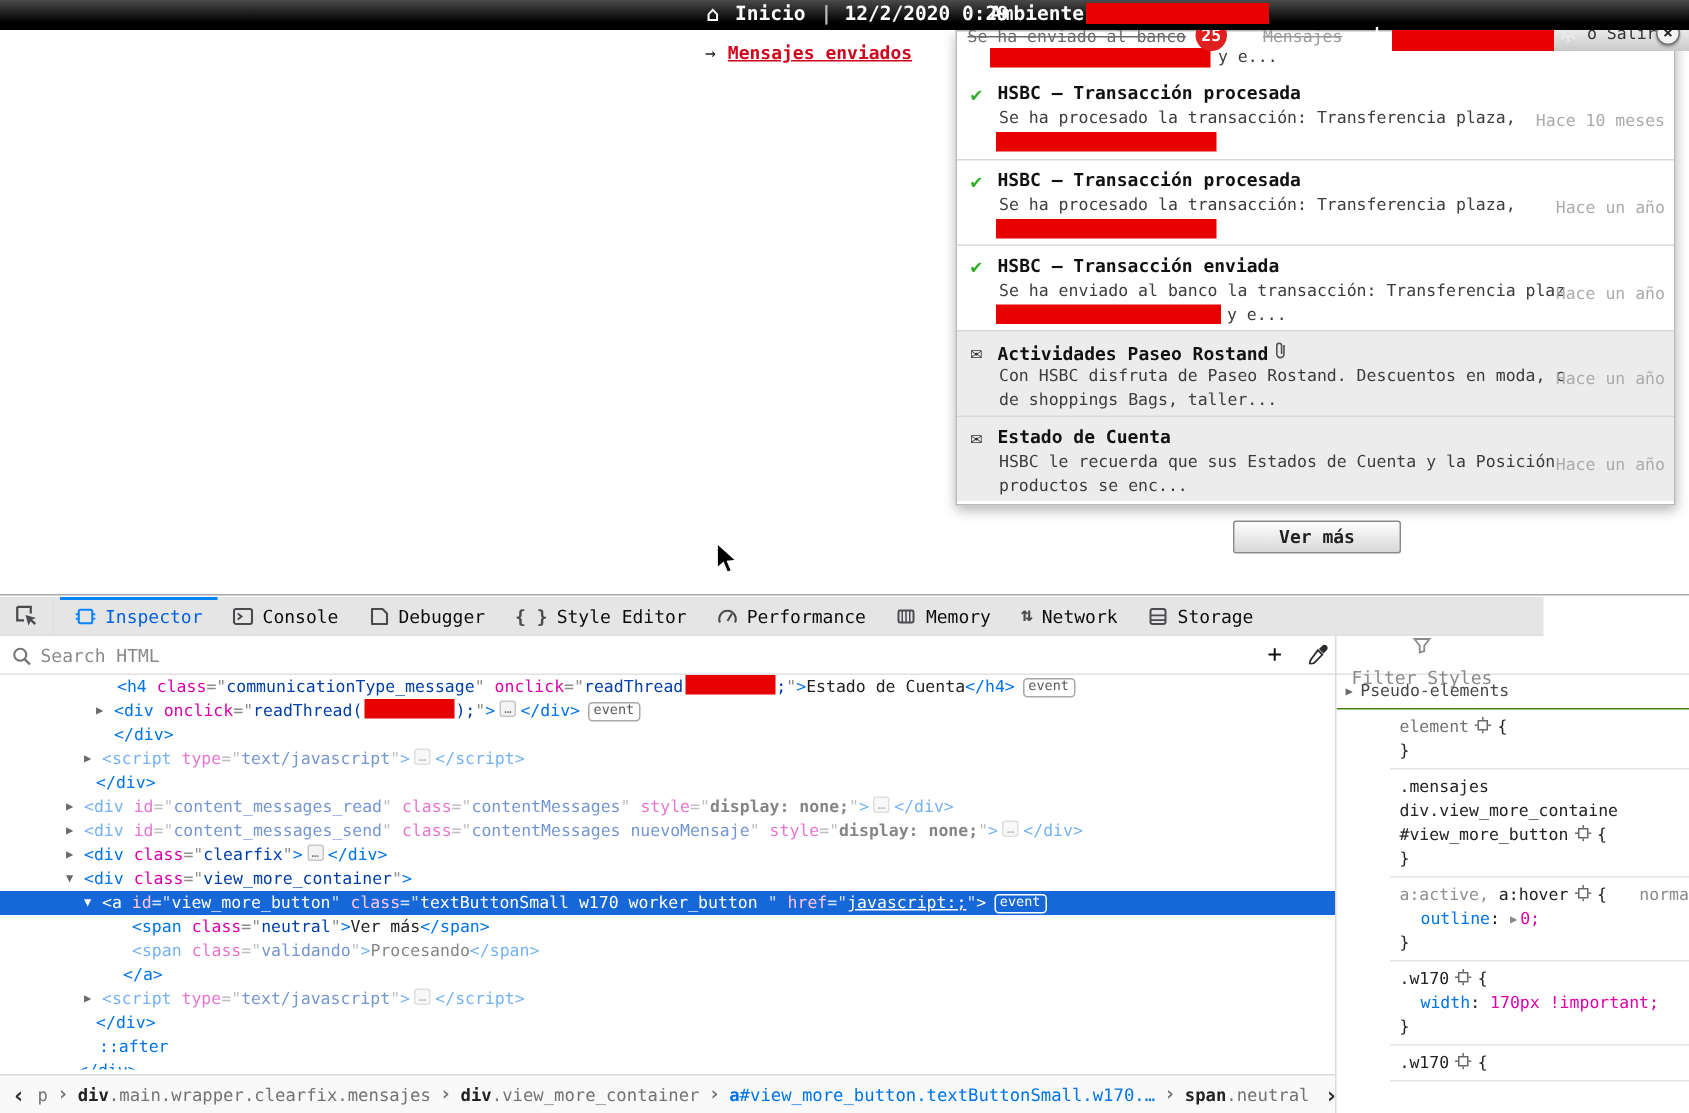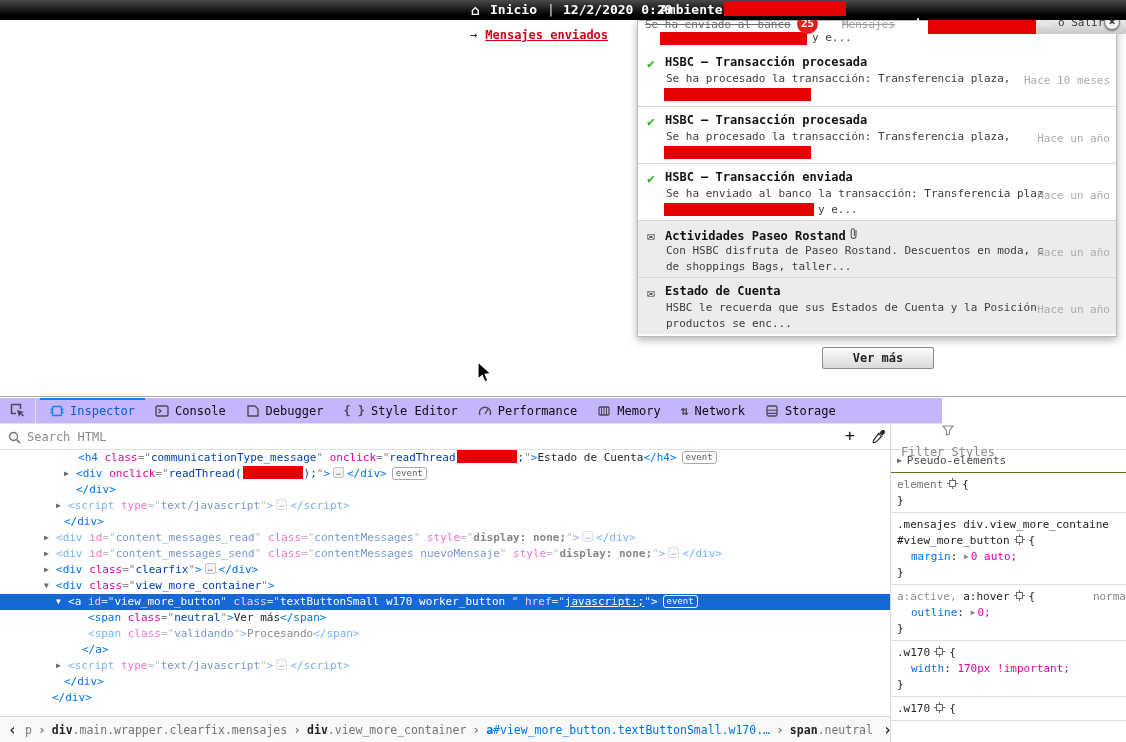--- a/index.html
+++ b/index.html
@@ -64,21 +64,21 @@
   .msg-suffix { position:absolute; font-size:11px; color:#3c3c3c; top:39px; }
   .clip { margin-left:4px; }
 
   .vermas { position:absolute; left:822px; top:327px; width:112px; height:22px;
             background:linear-gradient(#fefefe,#d8d8d8); border:1px solid #8b8b8b; border-radius:2px;
             font-size:12px; font-weight:bold; color:#222; text-align:center; line-height:20px; }
 
   
   .devtools { position:absolute; left:0; top:396px; width:1126px; height:346px; background:#fff;
               border-top:1px solid #a9a9ab; font-size:11px; color:#0c0c0d; }
-  .dt-toolbar { position:absolute; left:0; top:1px; width:942px; height:26px; background:#c4b5fd;
+  .dt-toolbar { position:absolute; left:0; top:1px; width:1029px; height:26px; background:#e5e5e5;
                 border-bottom:1px solid #e0e0e2; display:flex; align-items:stretch; }
   .dt-pick { width:36px; display:flex; align-items:center; justify-content:center;
              border-right:1px solid #e0e0e2; margin-right:4px; }
   .dt-tab { display:flex; align-items:center; gap:6px; padding:0 10px; font-size:12px; color:#0c0c0d; position:relative; }
   .dt-tab .ticon { display:flex; align-items:center; color:#4a4a4f; }
   .dt-tab.active { color:#0060df; box-shadow:inset 0 2px 0 #0a84ff; }
   .dt-tab.active .ticon { color:#0a84ff; }
 
   .dt-searchrow { position:absolute; left:0; top:27px; width:1126px; height:26px; background:#fff;
                   border-bottom:1px solid #e0e0e2; }
@@ -111,21 +111,21 @@
   .mrow.sel .tk, .mrow.sel .tw { color:#fff; }
   .mrow.sel .tk.a { color:#ffc7ef; }
   .mrow.sel .tk.q { color:#cfe0ff; }
   .mrow.sel .tk.badge { background:transparent; border-color:#fff; color:#fff; }
 
   
   .rules { position:absolute; left:891px; top:53px; width:235px; bottom:0; overflow:hidden;
            font-size:11px; line-height:16px; }
   .rsub { padding:3px 6px; border-bottom:1px solid #4d7c0f; color:#474749; }
   .rsub .tw { color:#6a6a6a; font-size:8px; margin-right:5px; vertical-align:1px; }
-  .rule { position:relative; padding:4px 6px 3px 6px; border-bottom:1px solid #e0e0e2; color:#222; }
+  .rule { position:relative; padding:4px 6px 3px 6px; border-bottom:1px solid #e0e0e2; color:#222;margin-left:36px; }
   .rsel { white-space:pre-wrap; }
   .rsel .el { color:#737373; }
   .rsel .d { color:#909090; }
   .target { display:inline-block; margin:0 4px; vertical-align:-1px; }
   .decl { padding-left:14px; white-space:pre; }
   .decl .prop { color:#0074e8; }
   .decl .pval { color:#dd00a9; }
   .decl .arrow { color:#8a8a8a; font-size:8px; margin-right:2px; vertical-align:1px; }
   .rsrc { position:absolute; right:0px; top:4px; color:#8a8a8a; }
 
@@ -353,20 +353,21 @@
         <div class="mrow dim" style="padding-left: 44px;"><span class="tw">▶</span><span class="tk p">&lt;</span><span class="tk t">div</span><span class="tk x"> </span><span class="tk a">id</span><span class="tk q">="</span><span class="tk v">content_messages_read</span><span class="tk q">"</span><span class="tk x"> </span><span class="tk a">class</span><span class="tk q">="</span><span class="tk v">contentMessages</span><span class="tk q">"</span><span class="tk x"> </span><span class="tk a">style</span><span class="tk q">="</span><span class="tk sv">display: none;</span><span class="tk q">"</span><span class="tk p">&gt;</span><span class="tk exp">…</span><span class="tk p">&lt;/</span><span class="tk t">div</span><span class="tk p">&gt;</span></div>
         <div class="mrow dim" style="padding-left: 44px;"><span class="tw">▶</span><span class="tk p">&lt;</span><span class="tk t">div</span><span class="tk x"> </span><span class="tk a">id</span><span class="tk q">="</span><span class="tk v">content_messages_send</span><span class="tk q">"</span><span class="tk x"> </span><span class="tk a">class</span><span class="tk q">="</span><span class="tk v">contentMessages nuevoMensaje</span><span class="tk q">"</span><span class="tk x"> </span><span class="tk a">style</span><span class="tk q">="</span><span class="tk sv">display: none;</span><span class="tk q">"</span><span class="tk p">&gt;</span><span class="tk exp">…</span><span class="tk p">&lt;/</span><span class="tk t">div</span><span class="tk p">&gt;</span></div>
         <div class="mrow" style="padding-left: 44px;"><span class="tw">▶</span><span class="tk p">&lt;</span><span class="tk t">div</span><span class="tk x"> </span><span class="tk a">class</span><span class="tk q">="</span><span class="tk v">clearfix</span><span class="tk q">"</span><span class="tk p">&gt;</span><span class="tk exp">…</span><span class="tk p">&lt;/</span><span class="tk t">div</span><span class="tk p">&gt;</span></div>
         <div class="mrow" style="padding-left: 44px;"><span class="tw">▼</span><span class="tk p">&lt;</span><span class="tk t">div</span><span class="tk x"> </span><span class="tk a">class</span><span class="tk q">="</span><span class="tk v">view_more_container</span><span class="tk q">"</span><span class="tk p">&gt;</span></div>
         <div class="mrow sel" style="padding-left: 56px;"><span class="tw">▼</span><span class="tk p">&lt;</span><span class="tk t">a</span><span class="tk x"> </span><span class="tk a">id</span><span class="tk q">="</span><span class="tk v">view_more_button</span><span class="tk q">"</span><span class="tk x"> </span><span class="tk a">class</span><span class="tk q">="</span><span class="tk v">textButtonSmall w170 worker_button </span><span class="tk q">"</span><span class="tk x"> </span><span class="tk a">href</span><span class="tk q">="</span><span class="tk vu">javascript:;</span><span class="tk q">"</span><span class="tk p">&gt;</span><span class="tk badge">event</span></div>
         <div class="mrow" style="padding-left: 88px;"><span class="tk p">&lt;</span><span class="tk t">span</span><span class="tk x"> </span><span class="tk a">class</span><span class="tk q">="</span><span class="tk v">neutral</span><span class="tk q">"</span><span class="tk p">&gt;</span><span class="tk x">Ver más</span><span class="tk p">&lt;/</span><span class="tk t">span</span><span class="tk p">&gt;</span></div>
         <div class="mrow dim" style="padding-left: 88px;"><span class="tk p">&lt;</span><span class="tk t">span</span><span class="tk x"> </span><span class="tk a">class</span><span class="tk q">="</span><span class="tk v">validando</span><span class="tk q">"</span><span class="tk p">&gt;</span><span class="tk x">Procesando</span><span class="tk p">&lt;/</span><span class="tk t">span</span><span class="tk p">&gt;</span></div>
         <div class="mrow" style="padding-left: 82px;"><span class="tk p">&lt;/</span><span class="tk t">a</span><span class="tk p">&gt;</span></div>
         <div class="mrow dim" style="padding-left: 56px;"><span class="tw">▶</span><span class="tk p">&lt;</span><span class="tk t">script</span><span class="tk x"> </span><span class="tk a">type</span><span class="tk q">="</span><span class="tk v">text/javascript</span><span class="tk q">"</span><span class="tk p">&gt;</span><span class="tk exp">…</span><span class="tk p">&lt;/</span><span class="tk t">script</span><span class="tk p">&gt;</span></div>
         <div class="mrow" style="padding-left: 64px;"><span class="tk p">&lt;/</span><span class="tk t">div</span><span class="tk p">&gt;</span></div>
+        <div class="mrow" style="padding-left: 66px;"><span class="tk t">::after</span></div>
         <div class="mrow" style="padding-left: 52px;"><span class="tk p">&lt;/</span><span class="tk t">div</span><span class="tk p">&gt;</span></div>
       </div>
     <div class="vdiv"></div>
     <div class="rules" id="rules">
         <div class="rsub"><span class="tw">▶</span>Pseudo-elements</div>
         <div class="rule">
           <div class="rsel"><span class="el">element</span><svg class="target" width="11" height="11" viewBox="0 0 11 11">
               <g stroke="#6a6a6a" stroke-width="1" fill="none">
                 <rect x="2.5" y="2.5" width="6" height="6"></rect>
                 <path d="M5.5 0v2M5.5 9v2M0 5.5h2M9 5.5h2"></path>
@@ -374,21 +375,20 @@
             </svg>{</div>
           <div>}</div>
         </div>
         <div class="rule">
           <div class="rsel"><span class="s">.mensajes div.view_more_containe<br>#view_more_button</span><svg class="target" width="11" height="11" viewBox="0 0 11 11">
               <g stroke="#6a6a6a" stroke-width="1" fill="none">
                 <rect x="2.5" y="2.5" width="6" height="6"></rect>
                 <path d="M5.5 0v2M5.5 9v2M0 5.5h2M9 5.5h2"></path>
               </g>
             </svg>{</div>
-          <div class="decl"><span class="prop">margin</span><span class="pn">: </span><span class="arrow">▶</span><span class="pval">0 auto;</span></div>
           <div>}</div>
         </div>
         <div class="rule">
           <div class="rsel"><span class="d">a:active,</span><span class="s"> a:hover</span><svg class="target" width="11" height="11" viewBox="0 0 11 11">
               <g stroke="#6a6a6a" stroke-width="1" fill="none">
                 <rect x="2.5" y="2.5" width="6" height="6"></rect>
                 <path d="M5.5 0v2M5.5 9v2M0 5.5h2M9 5.5h2"></path>
               </g>
             </svg>{</div>
           <span class="rsrc">norma</span>

